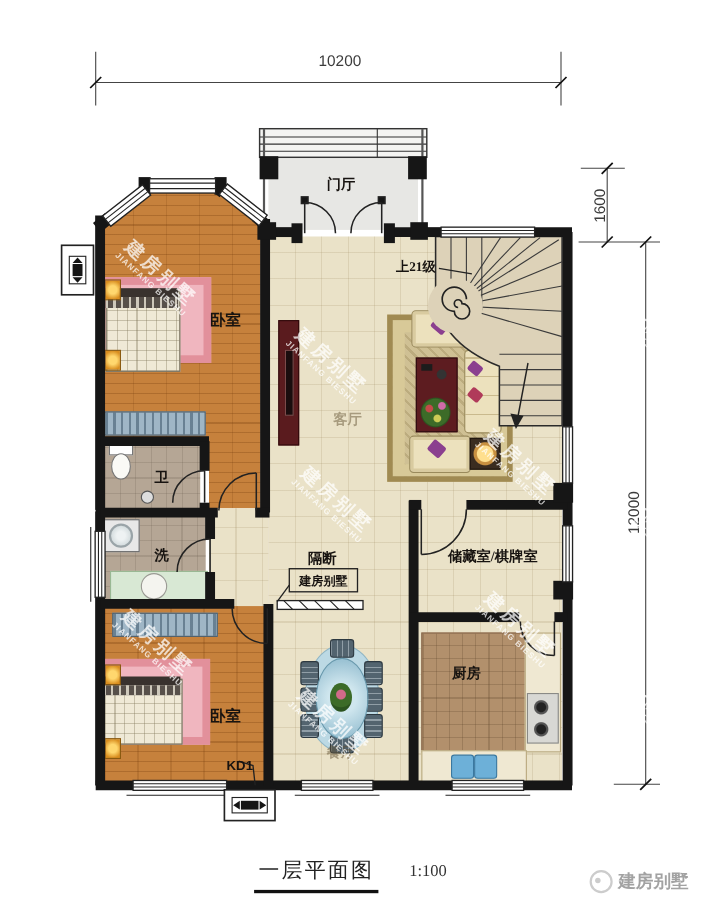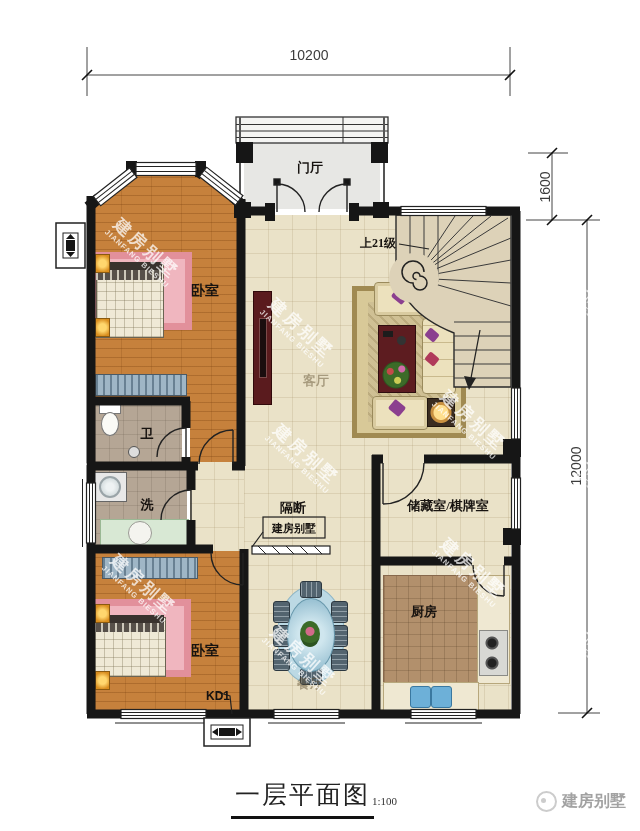--- a/index.html
+++ b/index.html
@@ -69,23 +69,23 @@
        color:#3c3c3c;font-size:14px;z-index:30;white-space:nowrap;}
   .dim.vert{transform:translate(-50%,-50%) rotate(-90deg);}
   .wm{position:absolute;transform:translate(-50%,-50%) rotate(42deg);display:flex;flex-direction:column;
       align-items:center;color:rgba(255,255,255,.74);z-index:40;pointer-events:none;line-height:1.1;}
   .wm-cn{font-size:17px;letter-spacing:3px;font-weight:bold;font-family:"Liberation Serif",serif;}
   .wm-en{font-size:7.5px;letter-spacing:1px;font-weight:bold;}
   #plansvg{position:absolute;left:0;top:0;z-index:20;pointer-events:none;}
   .fitem{z-index:10;}
   .floor{z-index:1;}
   #title-row{position:absolute;left:0;top:778px;width:640px;z-index:30;}
-  #title-main{position:absolute;left:231px;top:0;font-family:"Liberation Serif",serif;font-size:25px;
+  #title-main{position:absolute;left:231px;top:0;font-family:"Liberation Serif",serif;font-size:19px;
       letter-spacing:2px;color:#222;border-bottom:3px solid #111;padding:0 4px 5px 4px;}
-  #title-scale{position:absolute;left:372px;top:17px;font-family:"Liberation Serif",serif;font-size:11px;color:#333;}
+  #title-scale{position:absolute;left:372px;top:6px;font-family:"Liberation Serif",serif;font-size:15px;color:#333;}
   #brand{position:absolute;left:536px;top:791px;display:flex;align-items:center;gap:5px;z-index:30;}
   #brand-icon{width:17px;height:17px;border:2px solid #cccccc;border-radius:50%;position:relative;}
   #brand-icon span{position:absolute;left:3px;top:5px;width:5px;height:5px;border-radius:50%;background:#cccccc;}
   #brand-text{font-size:16px;font-weight:bold;color:#a2a2a2;font-family:"Liberation Serif",serif;}
 </style>
 </head>
 <body>
 
 <div id="stage">
 

